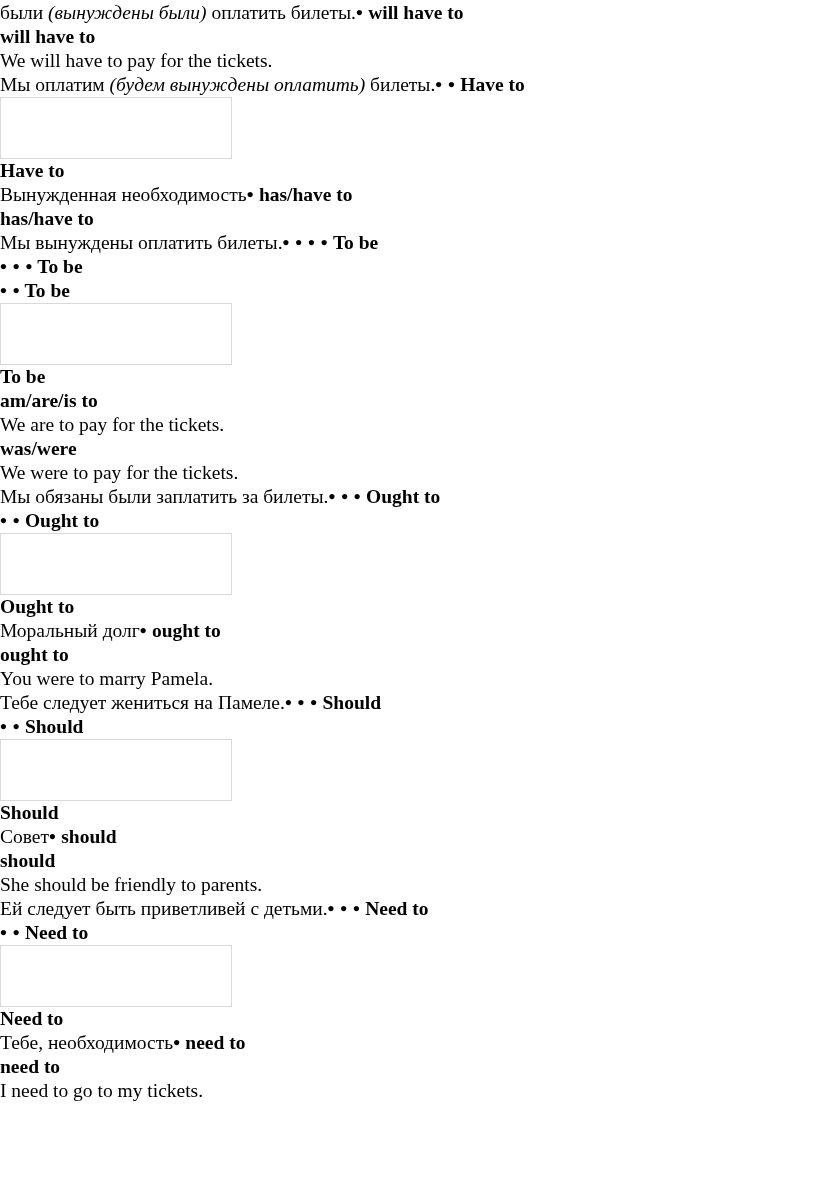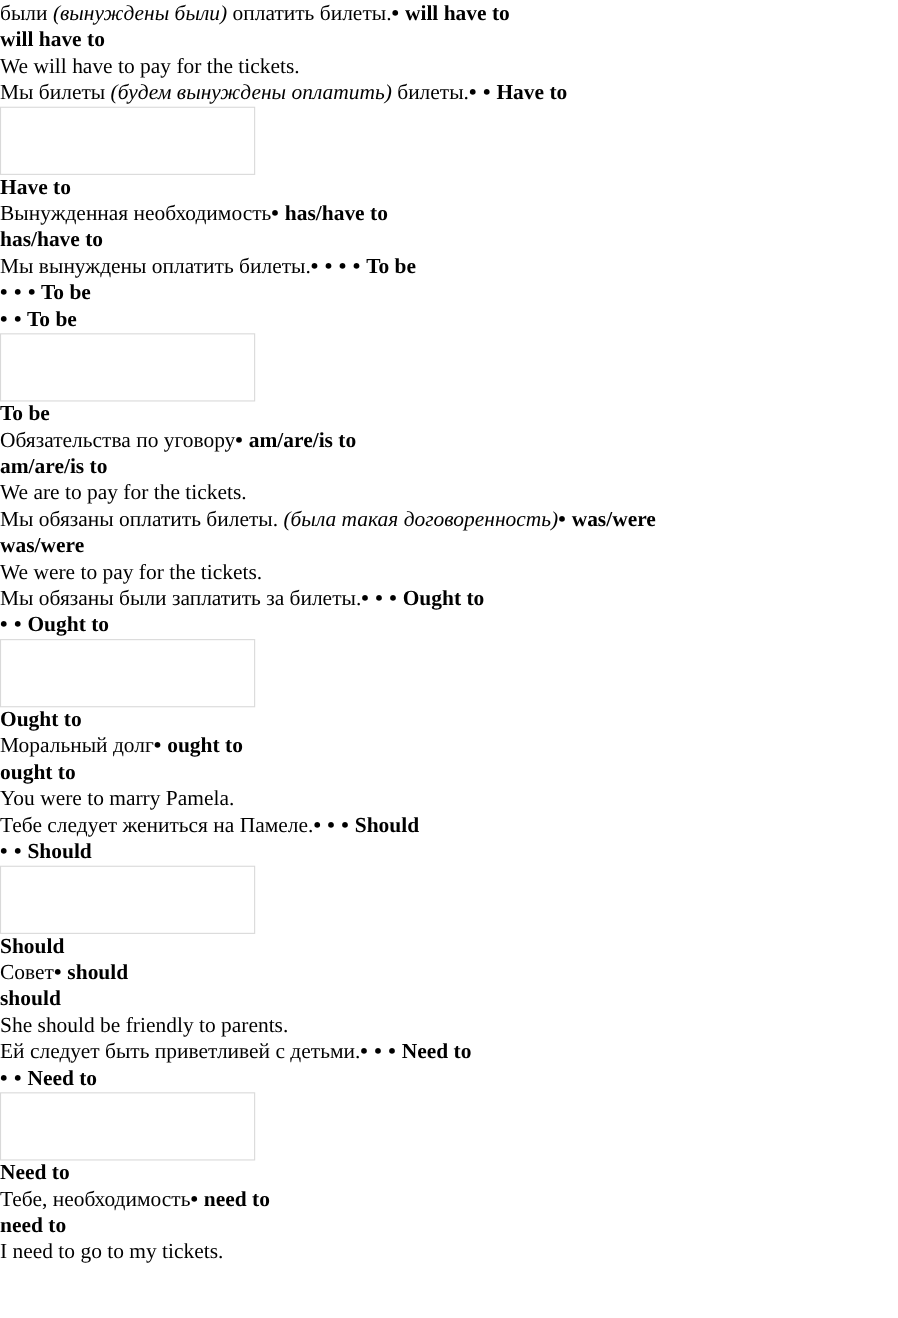--- a/index.html
+++ b/index.html
@@ -46,34 +46,32 @@
   }
 </style>
 </head>
 <body>
 
 <div class="page">
   <div class="doc-body" id="doc-body">
       <div class="line"><span>были </span><span class="i">(вынуждены были)</span><span> оплатить билеты.</span><span class="bullets">•</span><span class="b"> will have to</span></div>
       <div class="line"><span class="b">will have to</span></div>
       <div class="line"><span>We will have to pay for the tickets.</span></div>
-      <div class="line"><span>Мы билеты </span><span class="i">(будем вынуждены оплатить)</span><span> билеты.</span><span class="bullets">• •</span><span class="b"> Have to</span></div>
+      <div class="line"><span>Мы оплатим </span><span class="i">(будем вынуждены оплатить)</span><span> билеты.</span><span class="bullets">• •</span><span class="b"> Have to</span></div>
       <div class="imgbox"></div>
       <div class="line"><span class="b">Have to</span></div>
       <div class="line"><span>Вынужденная необходимость</span><span class="bullets">•</span><span class="b"> has/have to</span></div>
       <div class="line"><span class="b">has/have to</span></div>
       <div class="line"><span>Мы вынуждены оплатить билеты.</span><span class="bullets">• • • •</span><span class="b"> To be</span></div>
       <div class="line"><span class="bullets">• • •</span><span class="b"> To be</span></div>
       <div class="line"><span class="bullets">• •</span><span class="b"> To be</span></div>
       <div class="imgbox"></div>
       <div class="line"><span class="b">To be</span></div>
-      <div class="line"><span>Обязательства по уговору</span><span class="bullets">•</span><span class="b"> am/are/is to</span></div>
       <div class="line"><span class="b">am/are/is to</span></div>
       <div class="line"><span>We are to pay for the tickets.</span></div>
-      <div class="line"><span>Мы обязаны оплатить билеты. </span><span class="i">(была такая договоренность)</span><span class="bullets">•</span><span class="b"> was/were</span></div>
       <div class="line"><span class="b">was/were</span></div>
       <div class="line"><span>We were to pay for the tickets.</span></div>
       <div class="line"><span>Мы обязаны были заплатить за билеты.</span><span class="bullets">• • •</span><span class="b"> Ought to</span></div>
       <div class="line"><span class="bullets">• •</span><span class="b"> Ought to</span></div>
       <div class="imgbox"></div>
       <div class="line"><span class="b">Ought to</span></div>
       <div class="line"><span>Моральный долг</span><span class="bullets">•</span><span class="b"> ought to</span></div>
       <div class="line"><span class="b">ought to</span></div>
       <div class="line"><span>You were to marry Pamela.</span></div>
       <div class="line"><span>Тебе следует жениться на Памеле.</span><span class="bullets">• • •</span><span class="b"> Should</span></div>

